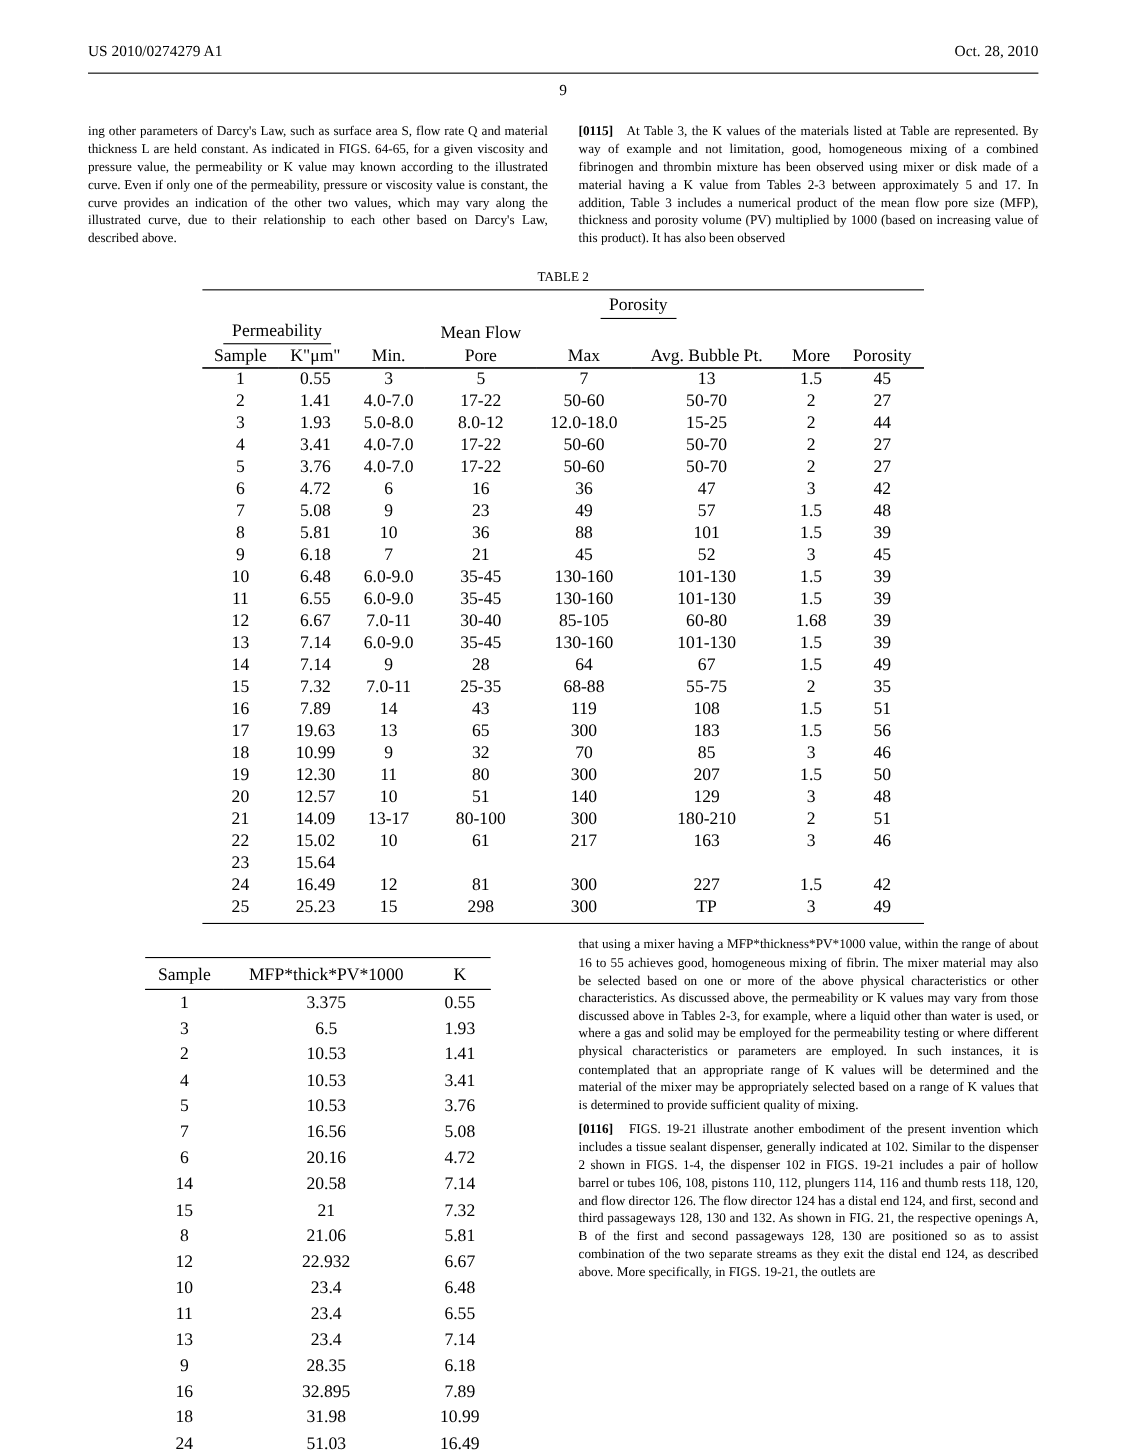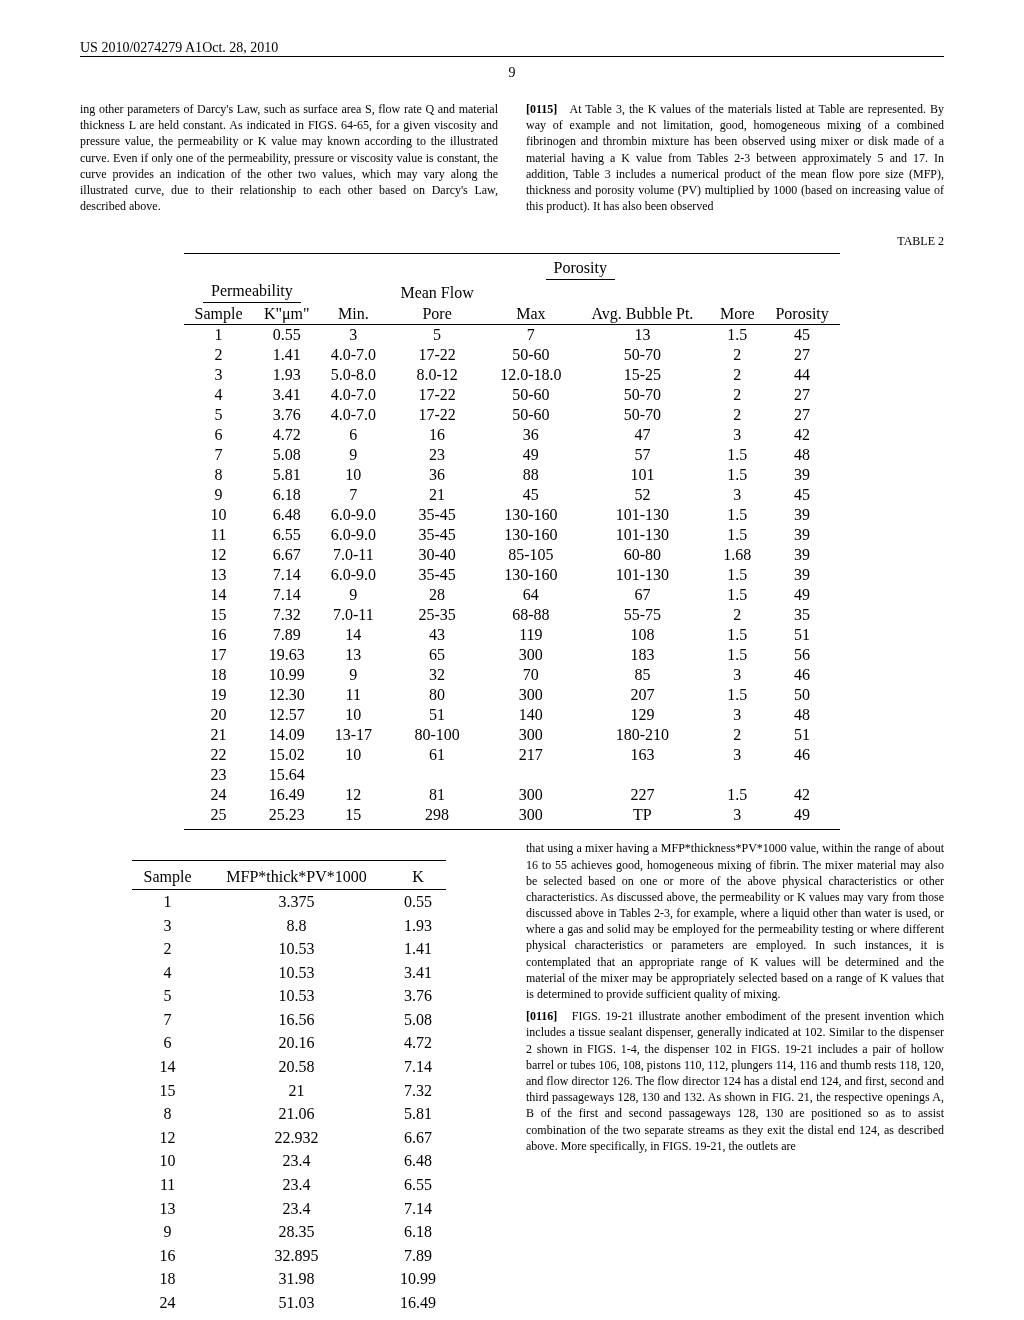--- a/index.html
+++ b/index.html
@@ -7,23 +7,23 @@
     font-size: 12px;
     margin: 0;
     padding: 40px 80px;
     background: #fff;
     color: #000;
     width: 1024px;
     box-sizing: border-box;
   }
   .header {
     display: flex;
-    justify-content: flex-start;
+    justify-content: space-between;
     border-bottom: 1px solid #000;
-    padding-bottom: 0;
+    padding-bottom: 10px;
     margin-bottom: 8px;
     font-size: 14px;
   }
   .page-number {
     text-align: center;
     font-size: 14px;
     margin-bottom: 20px;
   }
   .columns {
     display: flex;
@@ -35,21 +35,21 @@
     line-height: 1.35;
     position: relative;
   }
   p {
     margin: 0 0 6px 0;
   }
   .para-num {
     font-weight: bold;
   }
   .table-title {
-    text-align: right;
+    text-align: center;
     font-size: 12px;
     margin-top: 12px;
     margin-bottom: 4px;
     font-family: Liberation Serif, serif;
   }
   table {
     border-collapse: collapse;
     width: 100%;
     font-size: 16px;
   }
@@ -402,21 +402,21 @@
             </tr>
           </thead>
         <tbody id="tbl3-body">
             <tr>
               <td>1</td>
               <td>3.375</td>
               <td>0.55</td>
             </tr>
             <tr>
               <td>3</td>
-              <td>8.8</td>
+              <td>6.5</td>
               <td>1.93</td>
             </tr>
             <tr>
               <td>2</td>
               <td>10.53</td>
               <td>1.41</td>
             </tr>
             <tr>
               <td>4</td>
               <td>10.53</td>

